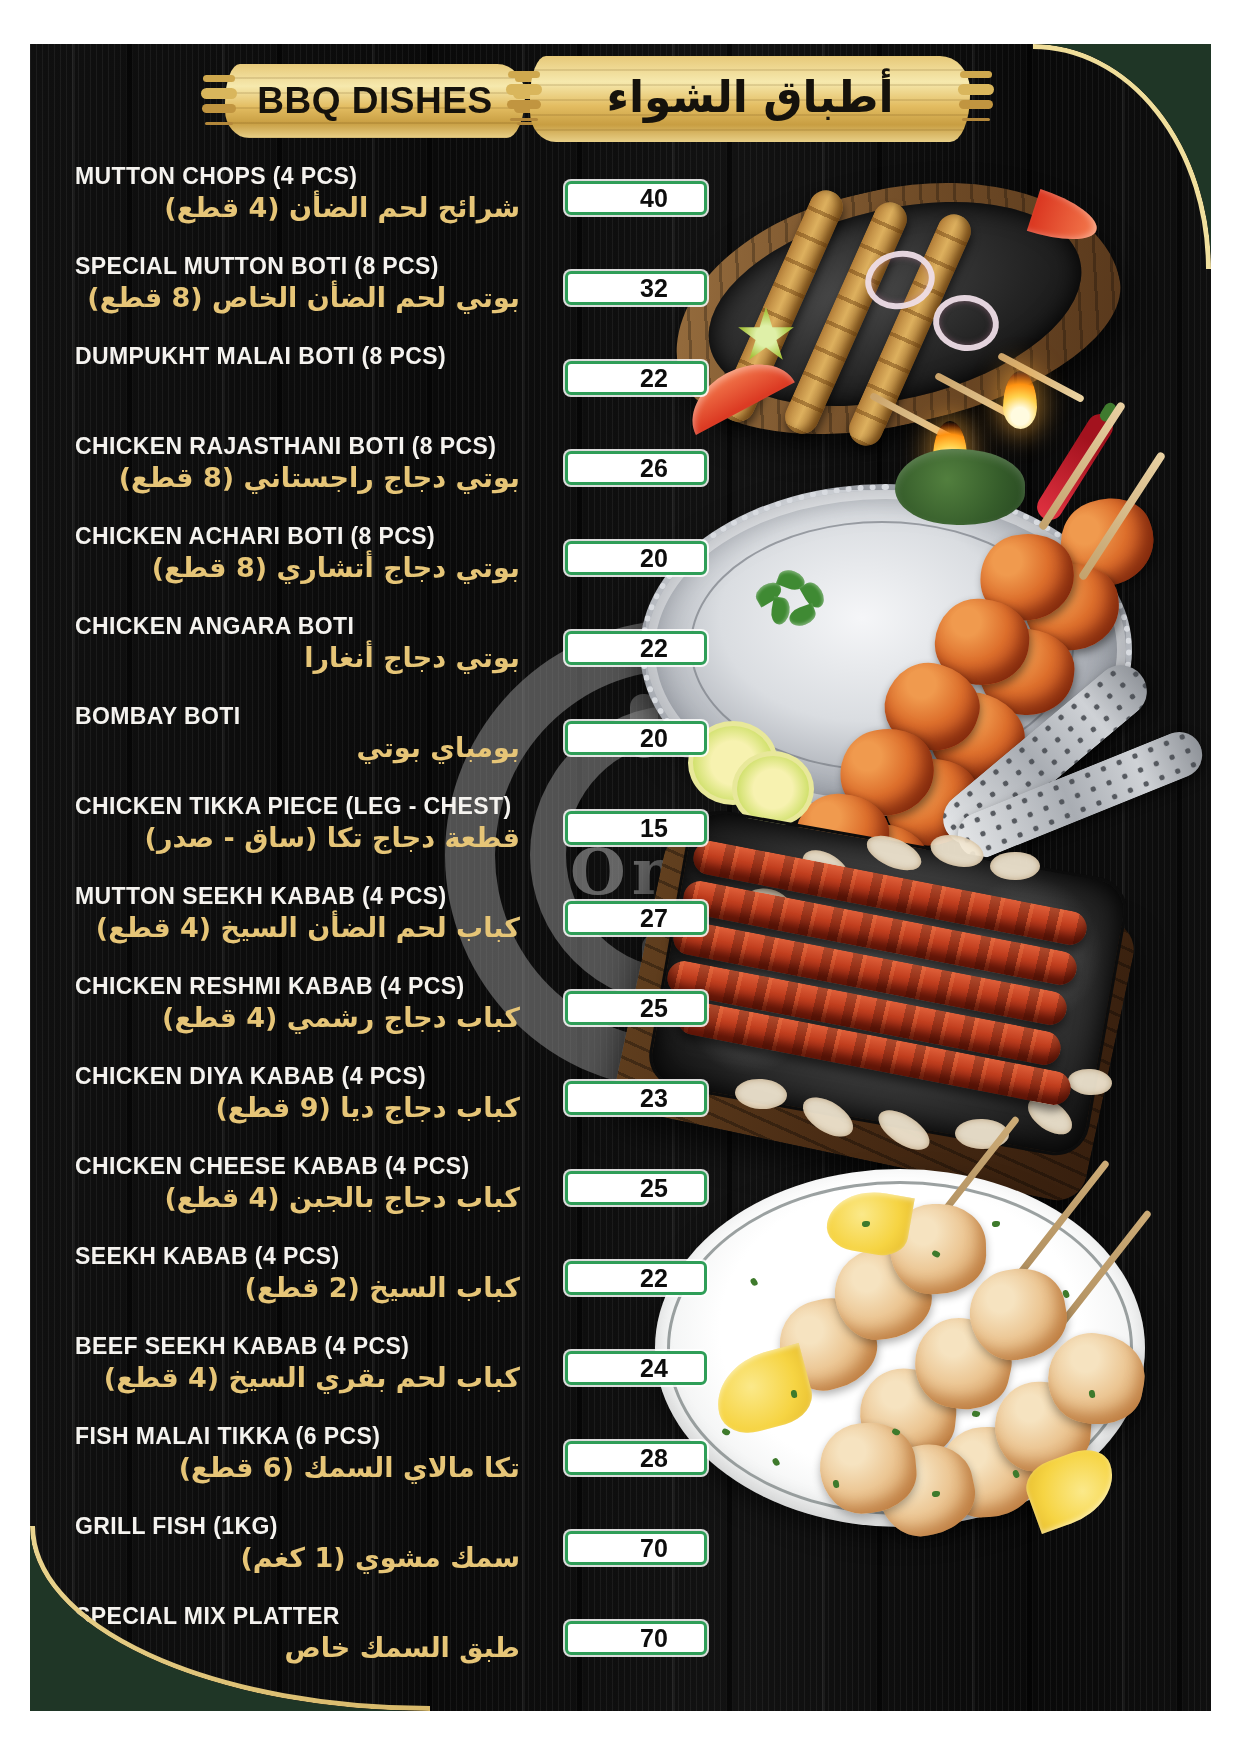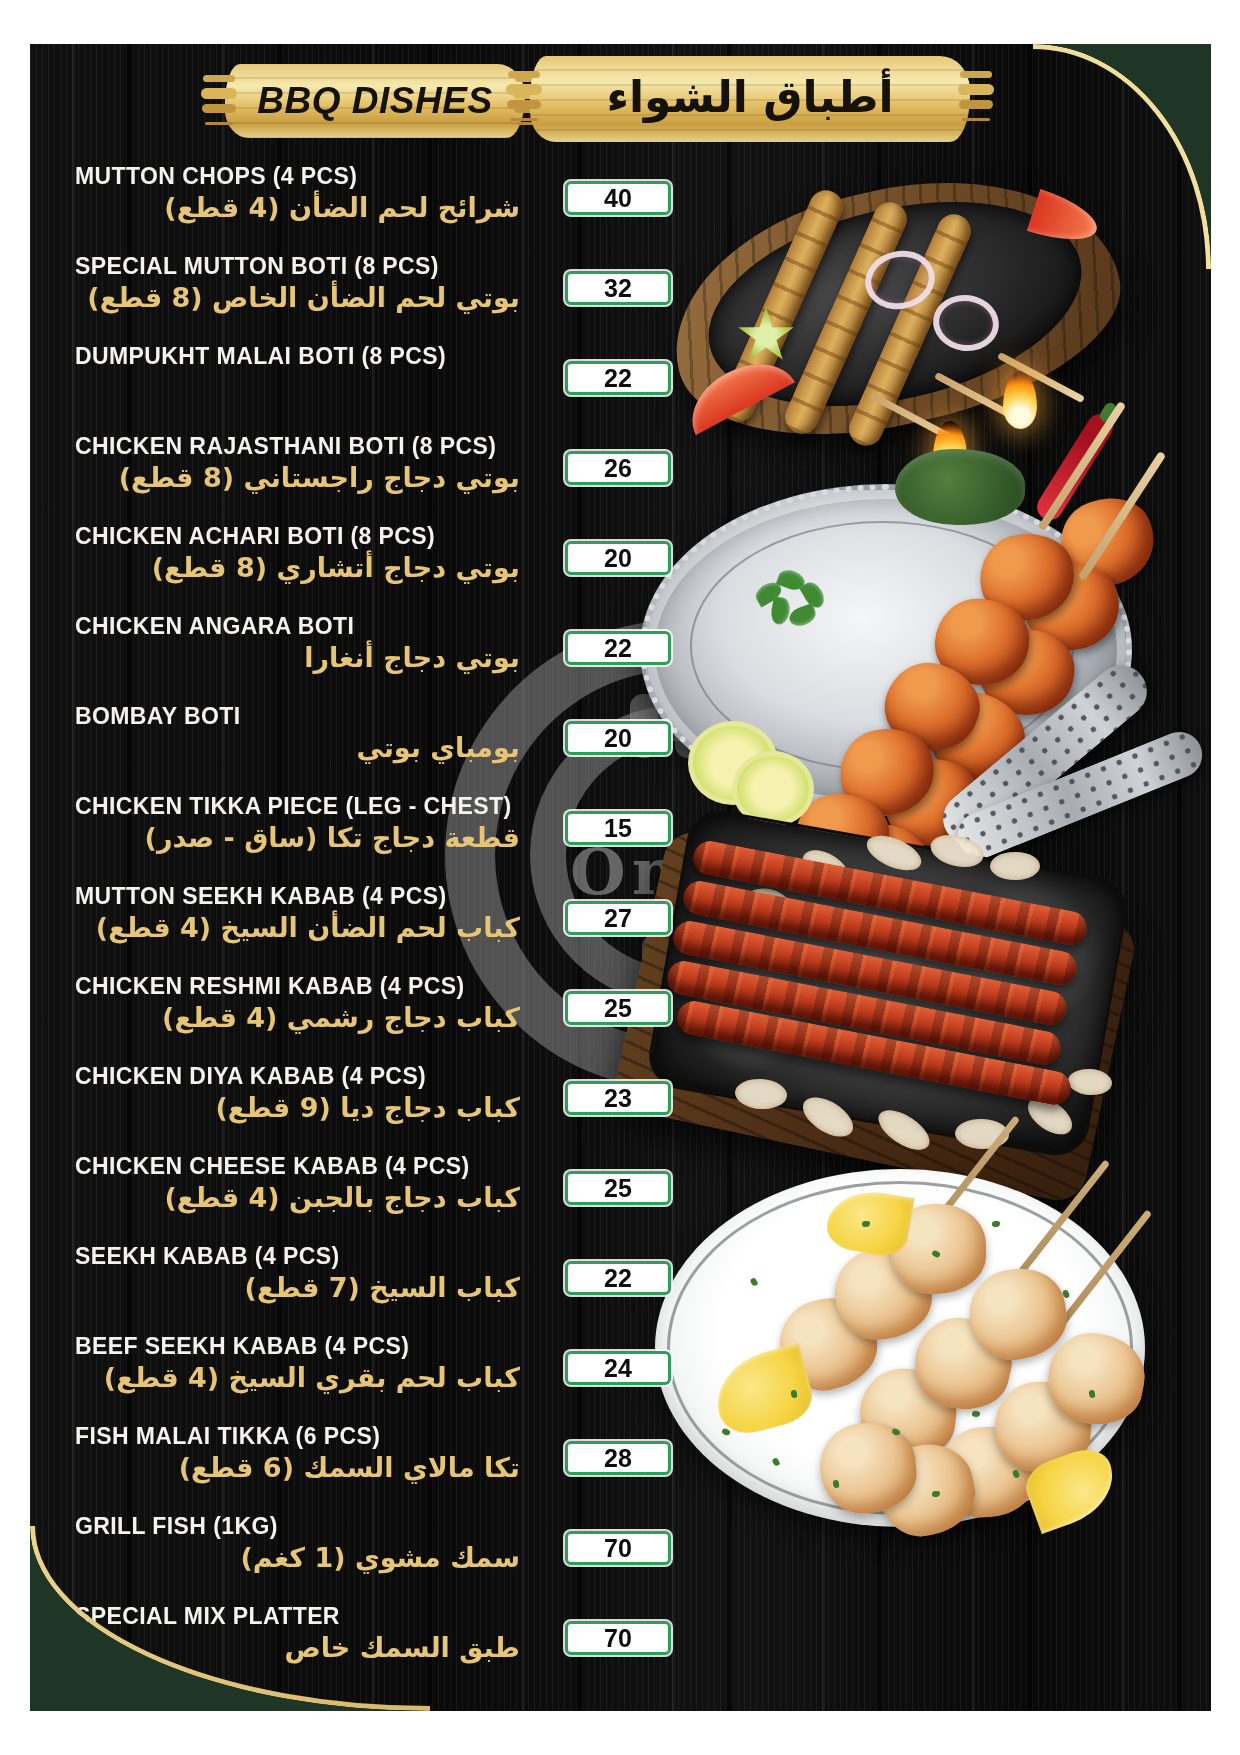--- a/index.html
+++ b/index.html
@@ -21,38 +21,38 @@
   .brush{position:absolute;
          background:linear-gradient(180deg,#e7c979 0%,#f6e9ae 30%,#e3bd62 58%,#c89e42 80%,#e8cf87 100%);
          background-image:repeating-linear-gradient(180deg, transparent 0 13px, rgba(90,60,10,.14) 13px 15px),
            linear-gradient(180deg,#e7c979 0%,#f6e9ae 30%,#e3bd62 58%,#c89e42 80%,#e8cf87 100%);
          border-radius:16px 30px 20px 26px / 42px 34px 46px 30px;}
   .brush::before,.brush::after{content:'';position:absolute;top:32%;width:36px;height:11px;
          background:#d9b65c;border-radius:6px;
          box-shadow:0 -15px 0 -2px #cfa84e, 0 15px 0 -1px #c19540, 0 30px 0 -4px #b3873a;}
   .brush::before{left:-24px;}
   .brush::after{right:-24px;}
-  .brush-left{left:195px;top:20px;width:300px;height:74px;font-style:italic;}
+  .brush-left{left:195px;top:20px;width:300px;height:74px;}
   .brush-right{left:500px;top:12px;width:440px;height:86px;}
   .brush-left span{display:block;text-align:center;line-height:74px;font-size:37px;font-weight:bold;
          letter-spacing:.5px;color:#15120c;}
   .brush-right span{display:block;text-align:center;line-height:82px;font-size:44px;font-weight:bold;
          color:#15120c;font-family:"DejaVu Sans",sans-serif;}
 
   
   #menu-list{position:absolute;inset:0;z-index:7;}
   .item{position:absolute;left:45px;width:700px;height:86px;}
   .itext{position:absolute;left:0;top:0;width:445px;}
   .en{font-size:23px;font-weight:bold;letter-spacing:.4px;color:#f5f3ef;line-height:28px;}
   .ar{font-size:27px;font-weight:bold;color:#e6c577;line-height:36px;text-align:right;
       font-family:"DejaVu Sans",sans-serif;}
   .price{position:absolute;left:490px;top:19px;width:100px;height:28px;background:#ffffff;
          border:3px solid #2f9e58;border-radius:6px;box-shadow:0 0 0 2px rgba(255,255,255,.85);
          display:flex;align-items:center;justify-content:center;
-         font-size:25px;font-weight:bold;color:#0d0d0d;}
+         font-size:25px;font-weight:bold;color:#0d0d0d;padding-left:36px;}
 
   
   .watermark{position:absolute;left:400px;top:550px;width:650px;height:580px;z-index:2;}
   .wm-ring{position:absolute;box-sizing:border-box;border-radius:50%;
            border-style:solid;border-color:rgba(152,152,152,.5);border-right-color:transparent;}
   .wm-outer{left:15px;top:26px;width:470px;height:470px;border-width:50px;}
   .wm-inner{left:100px;top:111px;width:300px;height:300px;border-width:36px;}
   .wm-bar{position:absolute;background:rgba(152,152,152,.5);border-radius:13px;}
   .wm-text{position:absolute;left:140px;top:240px;font-family:"DejaVu Serif",serif;font-weight:bold;
            font-size:64px;letter-spacing:6px;color:rgba(158,158,158,.6);}
@@ -376,21 +376,21 @@
           <div class="item" style="top: 1108px;">
             <div class="itext">
               <div class="en">CHICKEN CHEESE KABAB (4 PCS)</div>
               <div class="ar" dir="rtl">كباب دجاج بالجبن (4 قطع)</div>
             </div>
             <div class="price">25</div>
           </div>
           <div class="item" style="top: 1198px;">
             <div class="itext">
               <div class="en">SEEKH KABAB (4 PCS)</div>
-              <div class="ar" dir="rtl">كباب السيخ (7 قطع)</div>
+              <div class="ar" dir="rtl">كباب السيخ (2 قطع)</div>
             </div>
             <div class="price">22</div>
           </div>
           <div class="item" style="top: 1288px; text-decoration: underline;">
             <div class="itext">
               <div class="en">BEEF SEEKH KABAB (4 PCS)</div>
               <div class="ar" dir="rtl">كباب لحم بقري السيخ (4 قطع)</div>
             </div>
             <div class="price">24</div>
           </div>

